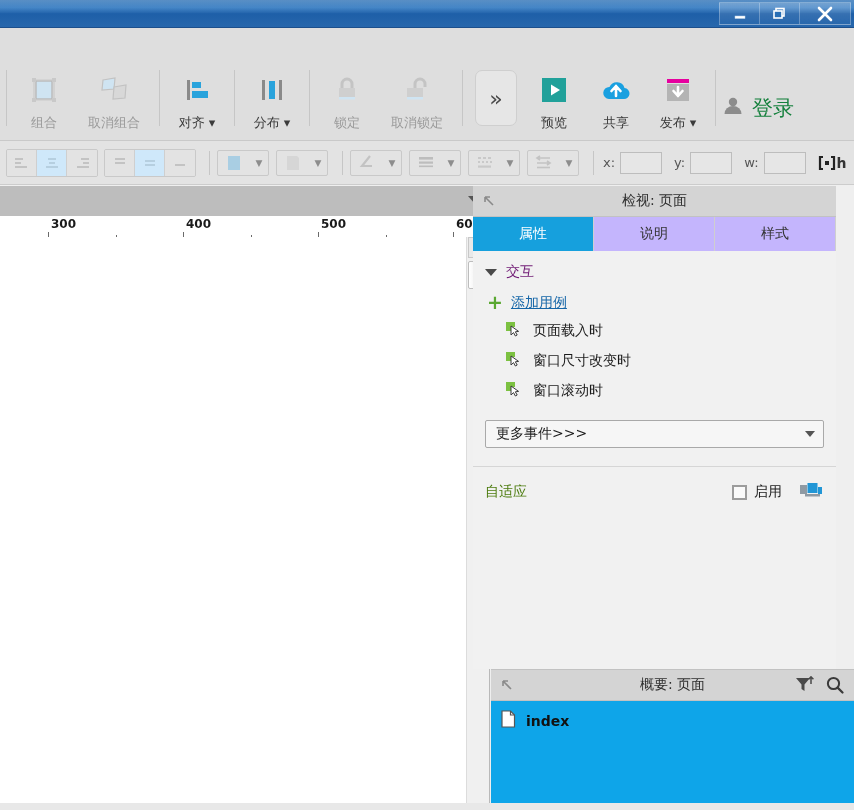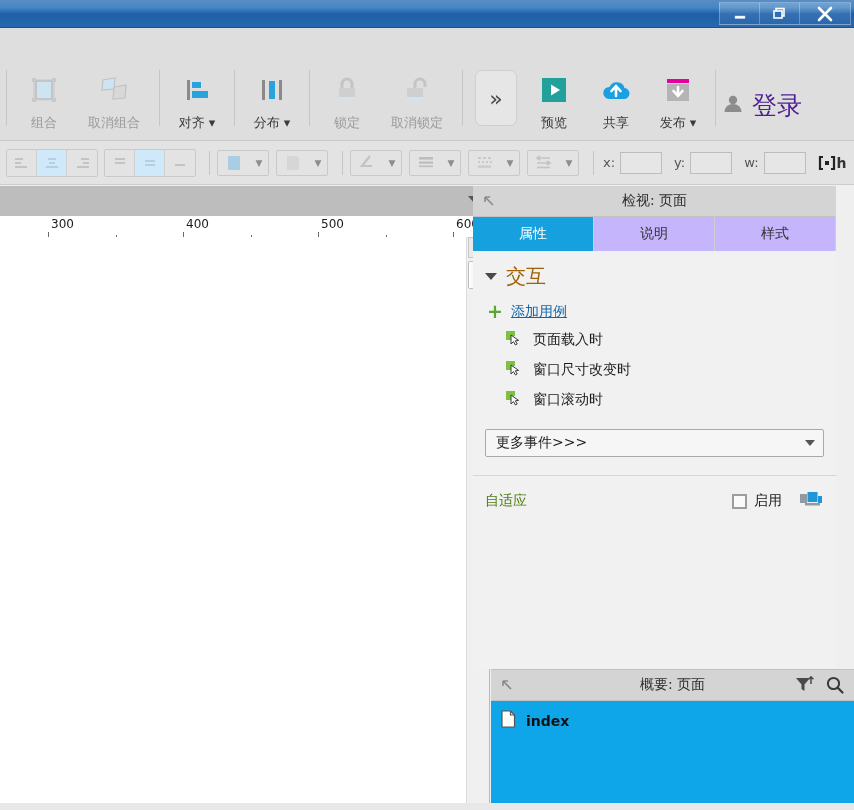--- a/index.html
+++ b/index.html
@@ -64,21 +64,21 @@
   .chev-btn {
     width: 42px; height: 56px; margin: 0 6px 8px 6px;
     border: 1px solid #cfcfcf; border-radius: 7px; background: #e6e6e6;
     display: flex; align-items: center; justify-content: center;
     color: #4a4a4a; font-size: 22px; cursor: pointer;
     font-family: "DejaVu Sans", sans-serif;
   }
   .login {
     display: flex; align-items: center; gap: 8px; margin-bottom: 12px; cursor: pointer;
   }
-  .login .name { font-size: 25px; color: #4c1d95; font-family: "DejaVu Sans", sans-serif; }
+  .login .name { font-size: 21px; color: #15803d; font-family: "DejaVu Sans", sans-serif; }
 
   
   .formatbar {
     position: absolute; top: 141px; left: 0; width: 854px; height: 44px;
     background: #e3e3e3; border-bottom: 1px solid #cccccc;
     display: flex; align-items: center; padding-left: 6px;
   }
   .fb-seg { display: flex; border: 1px solid #c9c9c9; border-radius: 2px; overflow: hidden; margin-right: 6px; background: #e0e0e0; }
   .fb-cell {
     width: 30px; height: 26px; display: flex; align-items: center; justify-content: center;
@@ -116,20 +116,21 @@
   }
   .tabstrip .caret {
     position: absolute; right: 8px; top: 10px; width: 0; height: 0;
     border-left: 7px solid transparent; border-right: 7px solid transparent;
     border-top: 8px solid #555; cursor: pointer;
   }
   .ruler-h {
     position: absolute; top: 30px; left: 0; width: 490px; height: 28px;
     background: #ffffff; border-bottom: 1px solid #999;
     overflow: hidden;
+    font-weight: bold;
   }
   .ruler-h .tick { position: absolute; bottom: 0; width: 1px; background: #6a6a6a; }
   .ruler-h .maj { height: 11px; }
   .ruler-h .mid { height: 8px; }
   .ruler-h .min { height: 5px; }
   .ruler-h .rlabel {
     position: absolute; top: 1px; font-size: 12px; color: #1a1a1a;
     font-family: "DejaVu Sans", sans-serif;
   }
   .canvas-sheet {
@@ -171,21 +172,21 @@
     flex: 1; display: flex; align-items: center; justify-content: center;
     font-size: 14px; color: #333; background: #c4b5fd;
     border-right: 1px solid #cfcfcf; cursor: pointer;
     font-family: "DejaVu Sans", sans-serif;
   }
   .tab.active { background: #16a0dd; color: #ffffff; }
   .section {
     display: flex; align-items: center; gap: 9px; padding: 12px 0 6px 12px;
   }
   .section .caret-d { width: 0; height: 0; border-left: 6px solid transparent; border-right: 6px solid transparent; border-top: 7px solid #4a4a4a; }
-  .section .stitle { font-size: 20px; color: #a16207; font-family: "DejaVu Sans", sans-serif; }
+  .section .stitle { font-size: 14px; color: #701a75; font-family: "DejaVu Sans", sans-serif; }
   .addcase { display: flex; align-items: center; gap: 8px; padding: 6px 0 4px 14px; cursor: pointer; }
   .plus { color: #5aa832; font-size: 19px; font-weight: bold; line-height: 1; font-family: "DejaVu Sans", sans-serif; }
   .addcase .lnk { font-size: 14px; color: #1566a8; text-decoration: underline; font-family: "DejaVu Sans", sans-serif; }
   .evt { display: flex; align-items: center; gap: 12px; padding: 5px 8px 5px 32px; cursor: pointer; }
   .evt .etext { font-size: 14px; color: #1a1a1a; font-family: "DejaVu Sans", sans-serif; }
   .moreevents {
     margin: 14px 12px 0 12px; height: 28px; background: #f6f6f6;
     border: 1px solid #a9a9a9; border-radius: 2px;
     display: flex; align-items: center; justify-content: space-between;
     padding: 0 8px 0 10px; cursor: pointer;

